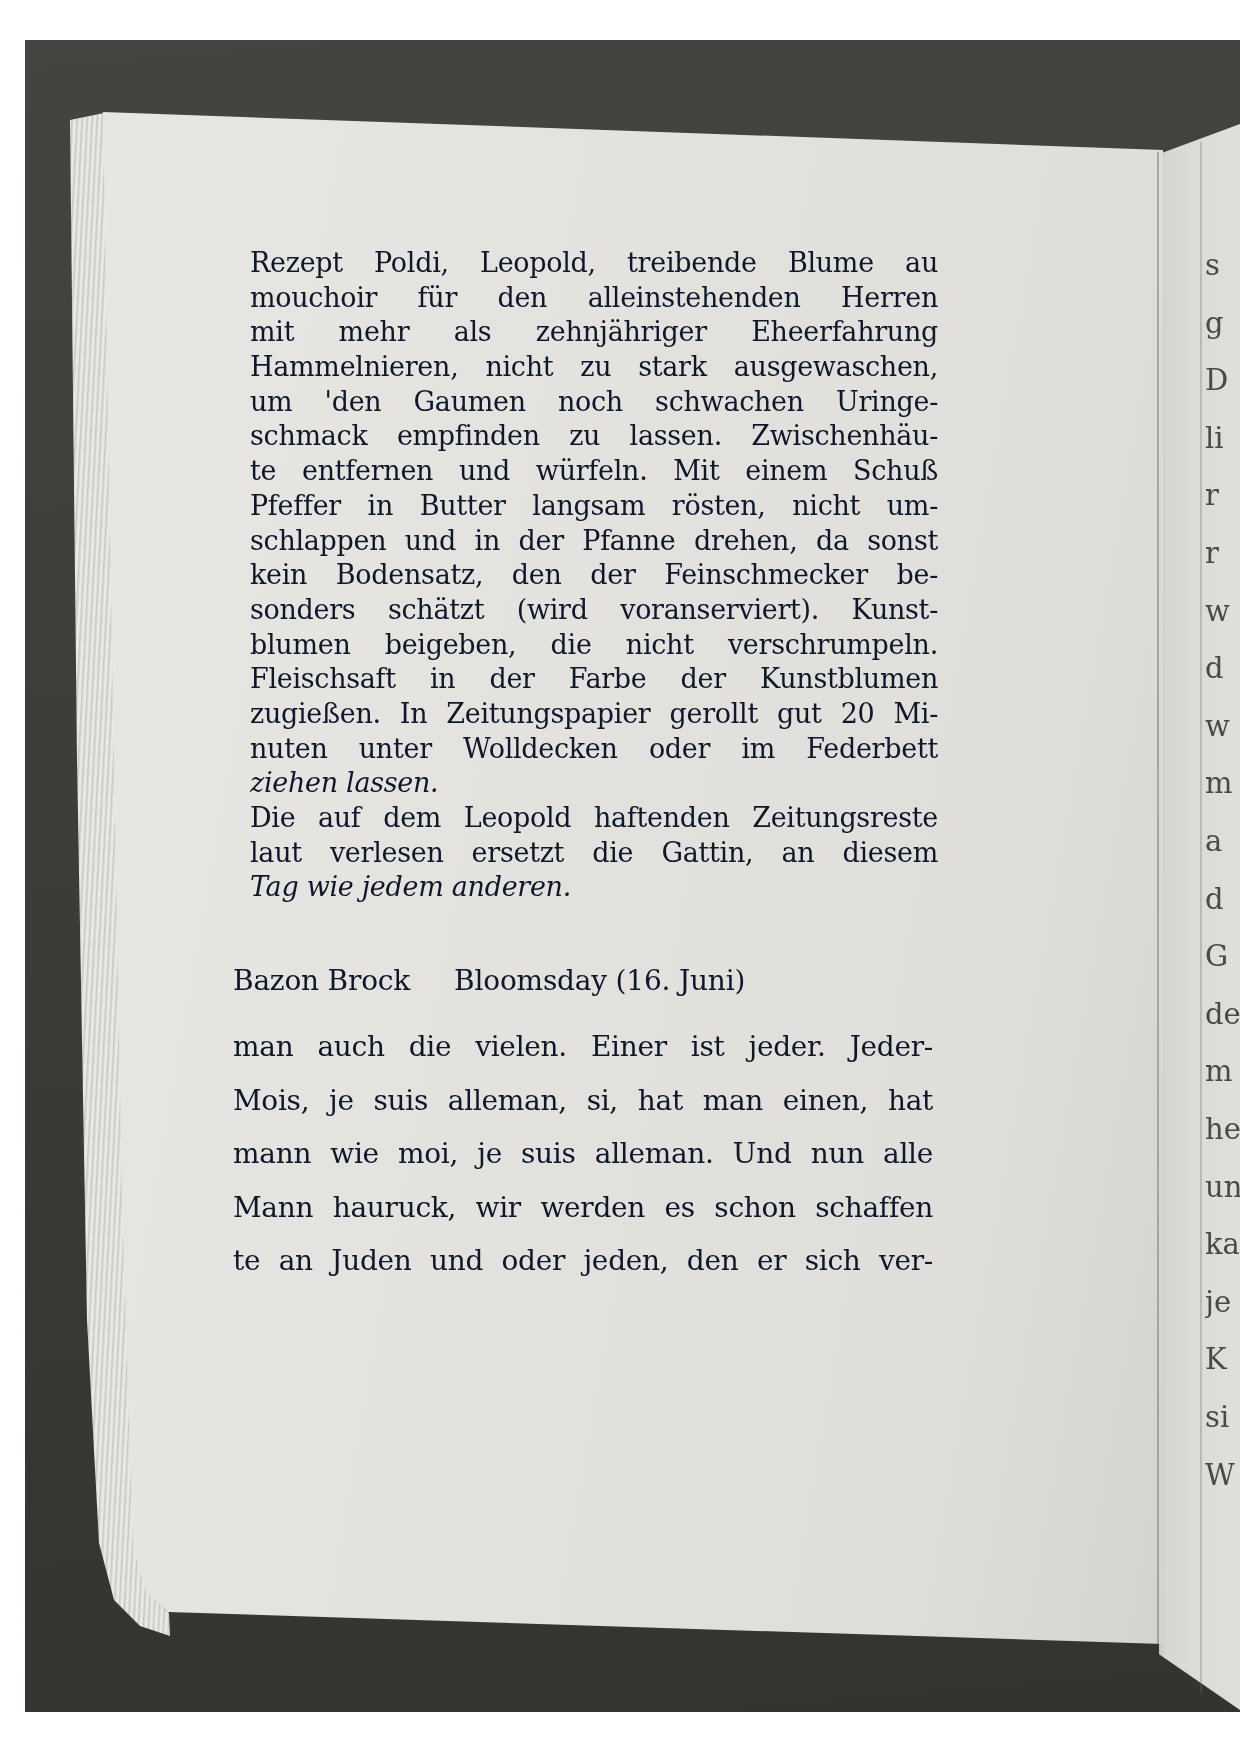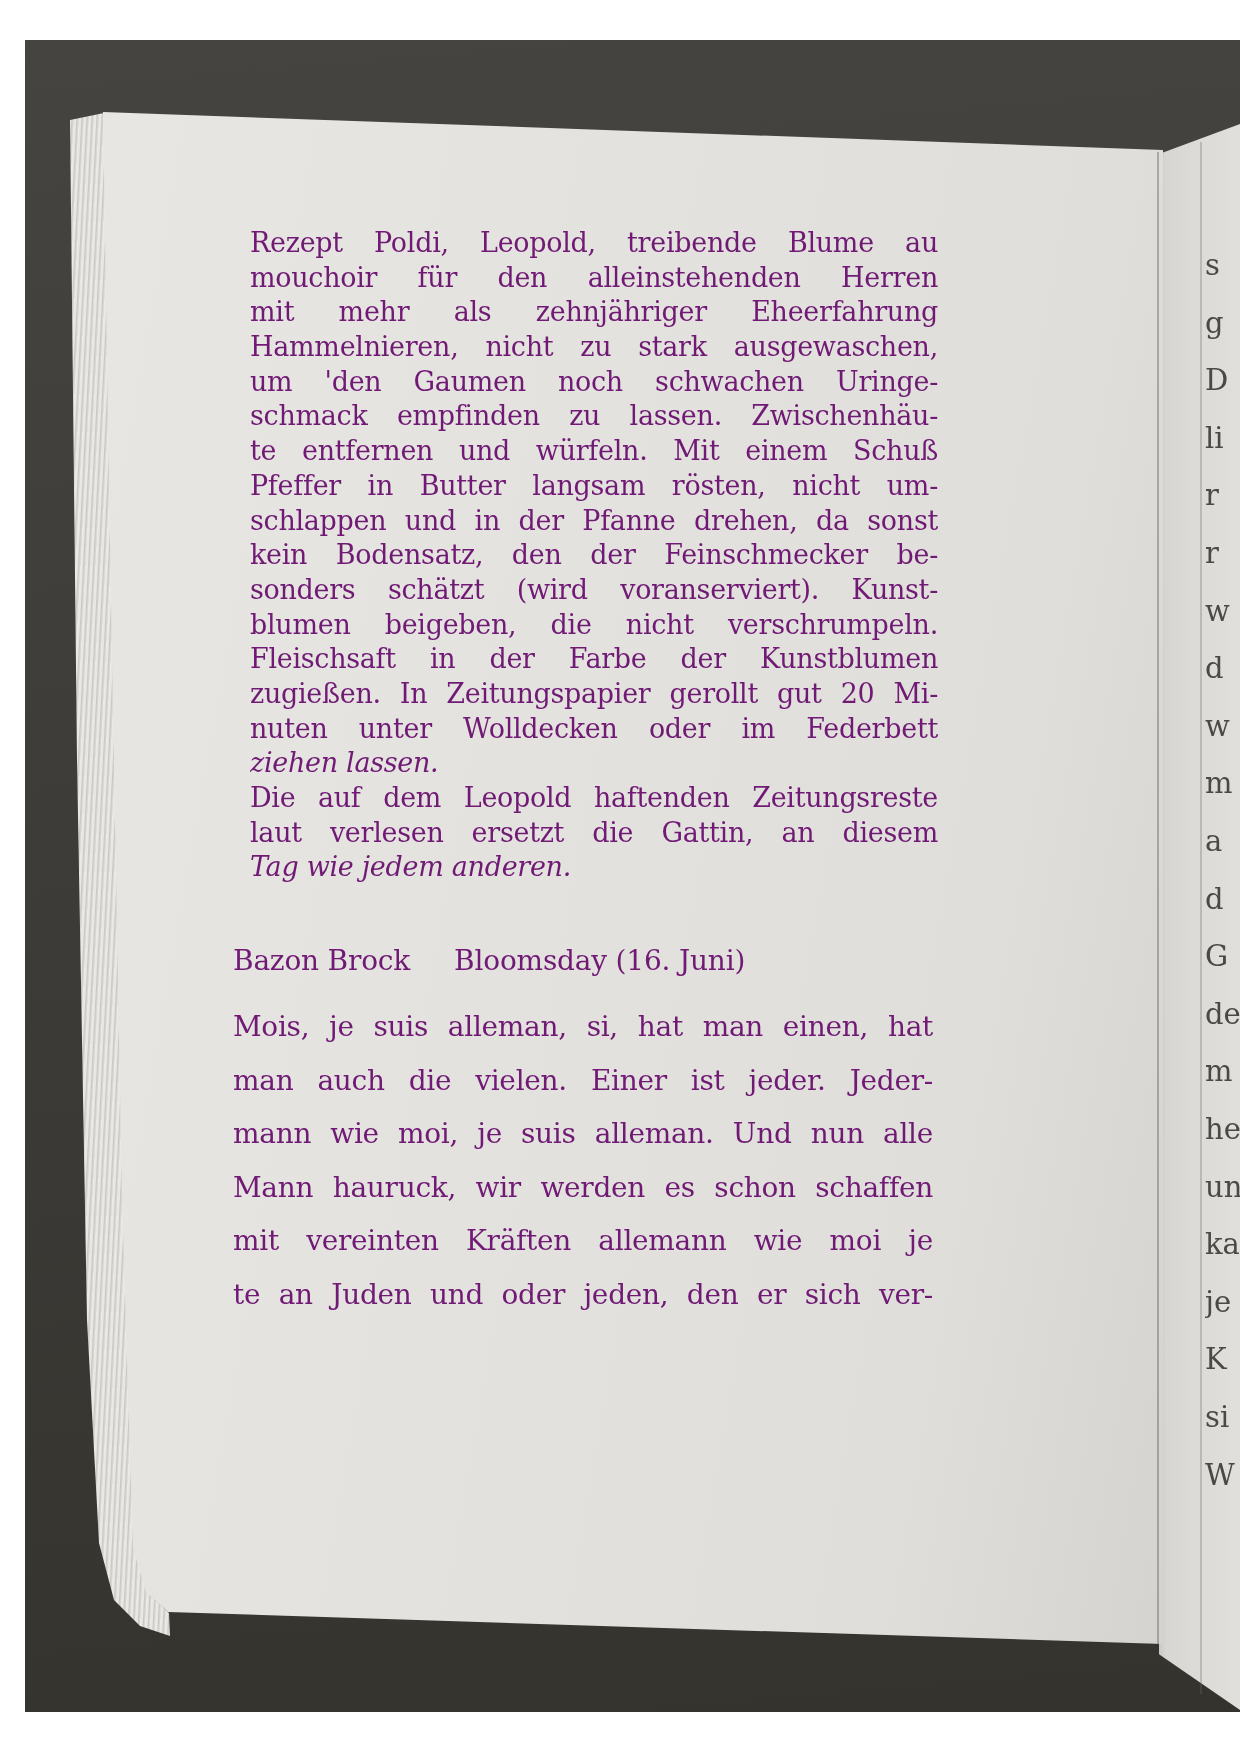--- a/index.html
+++ b/index.html
@@ -31,21 +31,21 @@
     background:repeating-linear-gradient(93deg,#eceae6 0px,#e7e6e2 2px,#c9c8c3 3px,#e2e1dd 5px);
     clip-path:polygon(70px 120px,104px 113px,112px 600px,123px 1200px,134px 1548px,147px 1592px,169px 1613px,170px 1636px,140px 1626px,114px 1600px,99px 1543px,87px 1320px,77px 760px,70px 120px);
   }
   
   .page{
     position:absolute;left:0;top:0;width:1240px;height:1754px;
     background:linear-gradient(100deg,#e8e7e3 0%,#e4e3df 35%,#dfdeda 75%,#d2d1cd 98%);
     clip-path:polygon(103px 112px,1163px 150px,1163px 1644px,168px 1612px,146px 1592px,133px 1548px,122px 1200px,111px 600px,103px 112px);
   }
   
-  .textblock{position:absolute;color:#701a75;filter:blur(0.3px);}
+  .textblock{position:absolute;color:#0f172a;filter:blur(0.3px);margin-top:20px;}
   .recipe{left:250px;top:226px;width:688px;font-size:27px;line-height:34.7px;letter-spacing:-0.3px;}
   .bloomsday{left:233px;top:1000px;width:700px;font-size:28px;line-height:53.6px;letter-spacing:-0.3px;}
   .jline{text-align:justify;text-align-last:justify;text-justify:inter-word;height:34.7px;overflow:hidden;}
   .bloomsday .jline{height:53.6px;}
   .jline.short{text-align-last:left;font-style:italic;}
   .heading{left:233px;top:944px;font-size:28px;letter-spacing:-0.2px;white-space:nowrap;}
   .heading .author{margin-right:44px;}
 </style>
 </head>
 <body>
@@ -103,20 +103,19 @@
     <div class="jline">Die auf dem Leopold haftenden Zeitungsreste</div>
     <div class="jline">laut verlesen ersetzt die Gattin, an diesem</div>
     <div class="jline short">Tag wie jedem anderen.</div>
   </div>
 
   <div class="textblock heading">
     <span class="author">Bazon Brock</span><span class="title">Bloomsday (16. Juni)</span>
   </div>
 
   <div class="textblock bloomsday">
+    <div class="jline">man auch die vielen. Einer ist jeder. Jeder-</div>
     <div class="jline">Mois, je suis alleman, si, hat man einen, hat</div>
-    <div class="jline">man auch die vielen. Einer ist jeder. Jeder-</div>
     <div class="jline">mann wie moi, je suis alleman. Und nun alle</div>
     <div class="jline">Mann hauruck, wir werden es schon schaffen</div>
-    <div class="jline">mit vereinten Kräften allemann wie moi je</div>
     <div class="jline">te an Juden und oder jeden, den er sich ver-</div>
   </div>
 </div>
 
 </body></html>

